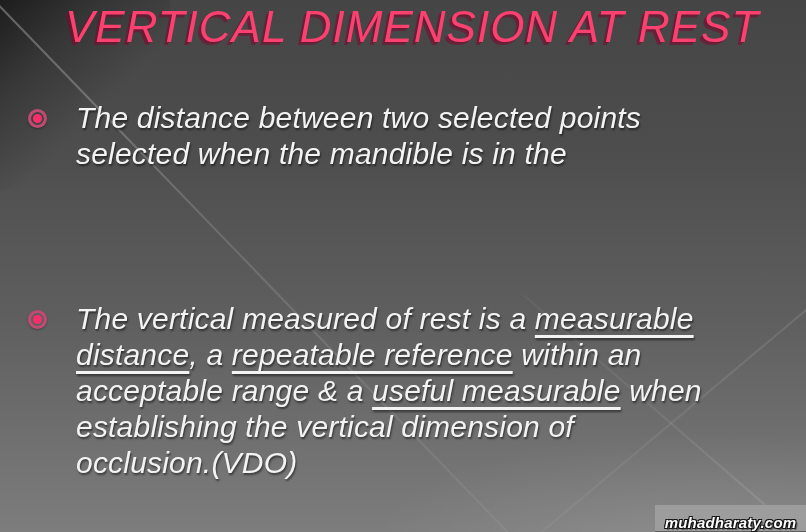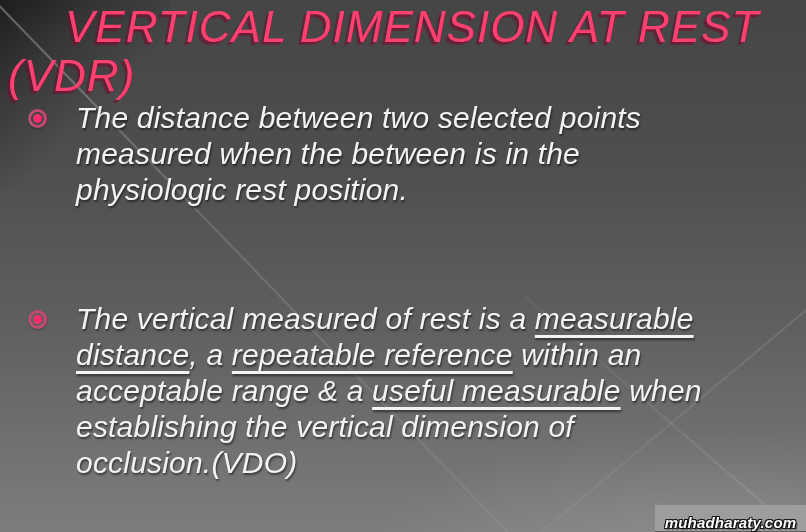--- a/index.html
+++ b/index.html
@@ -89,31 +89,29 @@
 <body>
 
 <div class="slide">
   <div class="corner-shade"></div>
   <div class="diag diag-main"></div>
   <div class="diag diag-x1"></div>
   <div class="diag diag-x2"></div>
 
   <h1 class="title">
     <span class="t1">VERTICAL DIMENSION AT REST</span>
-    <span class="t2">(VDR)</span>
   </h1>
 
   <div class="para para-1">
     <span class="marker">
       <span class="marker-dot"></span>
     </span>
     <div class="lines">
         <div class="line"><span>The distance between two selected points</span></div>
-        <div class="line"><span>measured when the between is in the</span></div>
-        <div class="line"><span>physiologic rest position.</span></div>
+        <div class="line"><span>selected when the mandible is in the</span></div>
       </div>
   </div>
 
   <div class="para para-2">
     <span class="marker">
       <span class="marker-dot"></span>
     </span>
     <div class="lines">
         <div class="line"><span>The vertical measured of rest is a </span><span class="u">measurable</span></div>
         <div class="line"><span class="u">distance</span><span>, a </span><span class="u">repeatable reference</span><span> within an</span></div>

